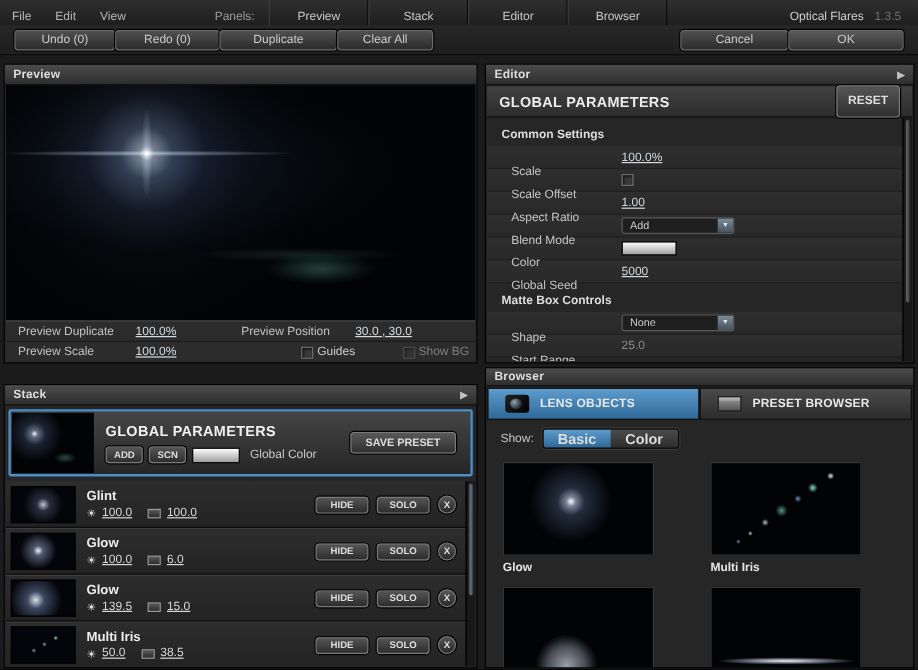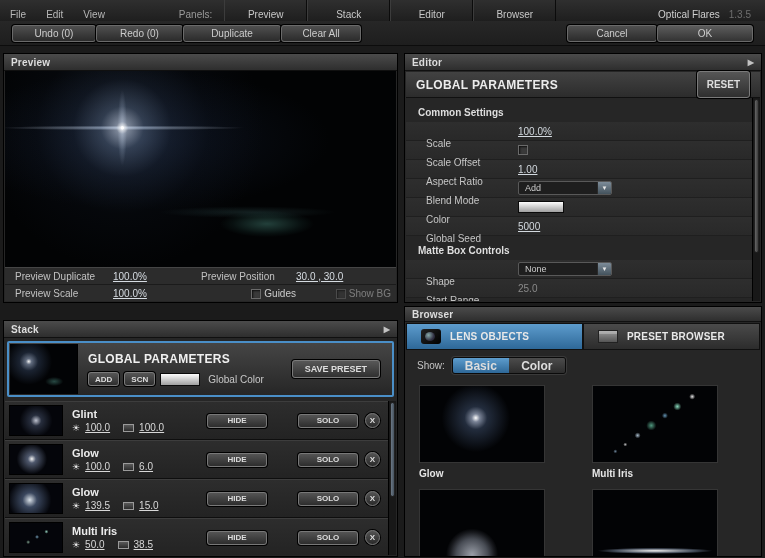--- a/index.html
+++ b/index.html
@@ -137,23 +137,23 @@
   .si-name { font-size:11px; font-weight:bold; color:#ececec; margin-bottom:2px; }
   .si-vals { display:flex; align-items:center; gap:5px; }
   .sun-icon { color:#e8e8e8; font-size:9px; }
   .screen-icon {
     width:11px; height:8px; border:1px solid #9a9a9a; background:linear-gradient(#5a5a5a,#2c2c2c);
     display:inline-block; margin-left:8px;
   }
   .si-val { color:#d8d8d8; text-decoration:underline; cursor:ew-resize; }
   .si-buttons { display:flex; align-items:center; gap:7px; padding-right:8px; }
   .si-btn {
-    width:60px; height:14px; border-radius:3px; font-size:8px; font-weight:bold; color:#ddd;
+    width:44px; height:14px; border-radius:3px; font-size:8px; font-weight:bold; color:#ddd;
     background:linear-gradient(#545454,#2d2d2d); border:1px solid #787878; box-shadow:0 0 0 1px #000;
-    display:flex; align-items:center; justify-content:center;margin-left:24px;
+    display:flex; align-items:center; justify-content:center;
   }
   .si-x {
     width:15px; height:15px; border-radius:50%; font-size:8px; font-weight:bold; color:#ddd;
     background:linear-gradient(#545454,#2a2a2a); border:1px solid #787878; box-shadow:0 0 0 1px #000;
     display:flex; align-items:center; justify-content:center;
   }
   .scrollbar { position:absolute; width:8px; background:#181818; border-left:1px solid #000; }
   .sb-stack { top:80px; right:1px; bottom:1px; }
   .sb-editor { top:44px; right:1px; bottom:1px; }
   .sb-thumb {

